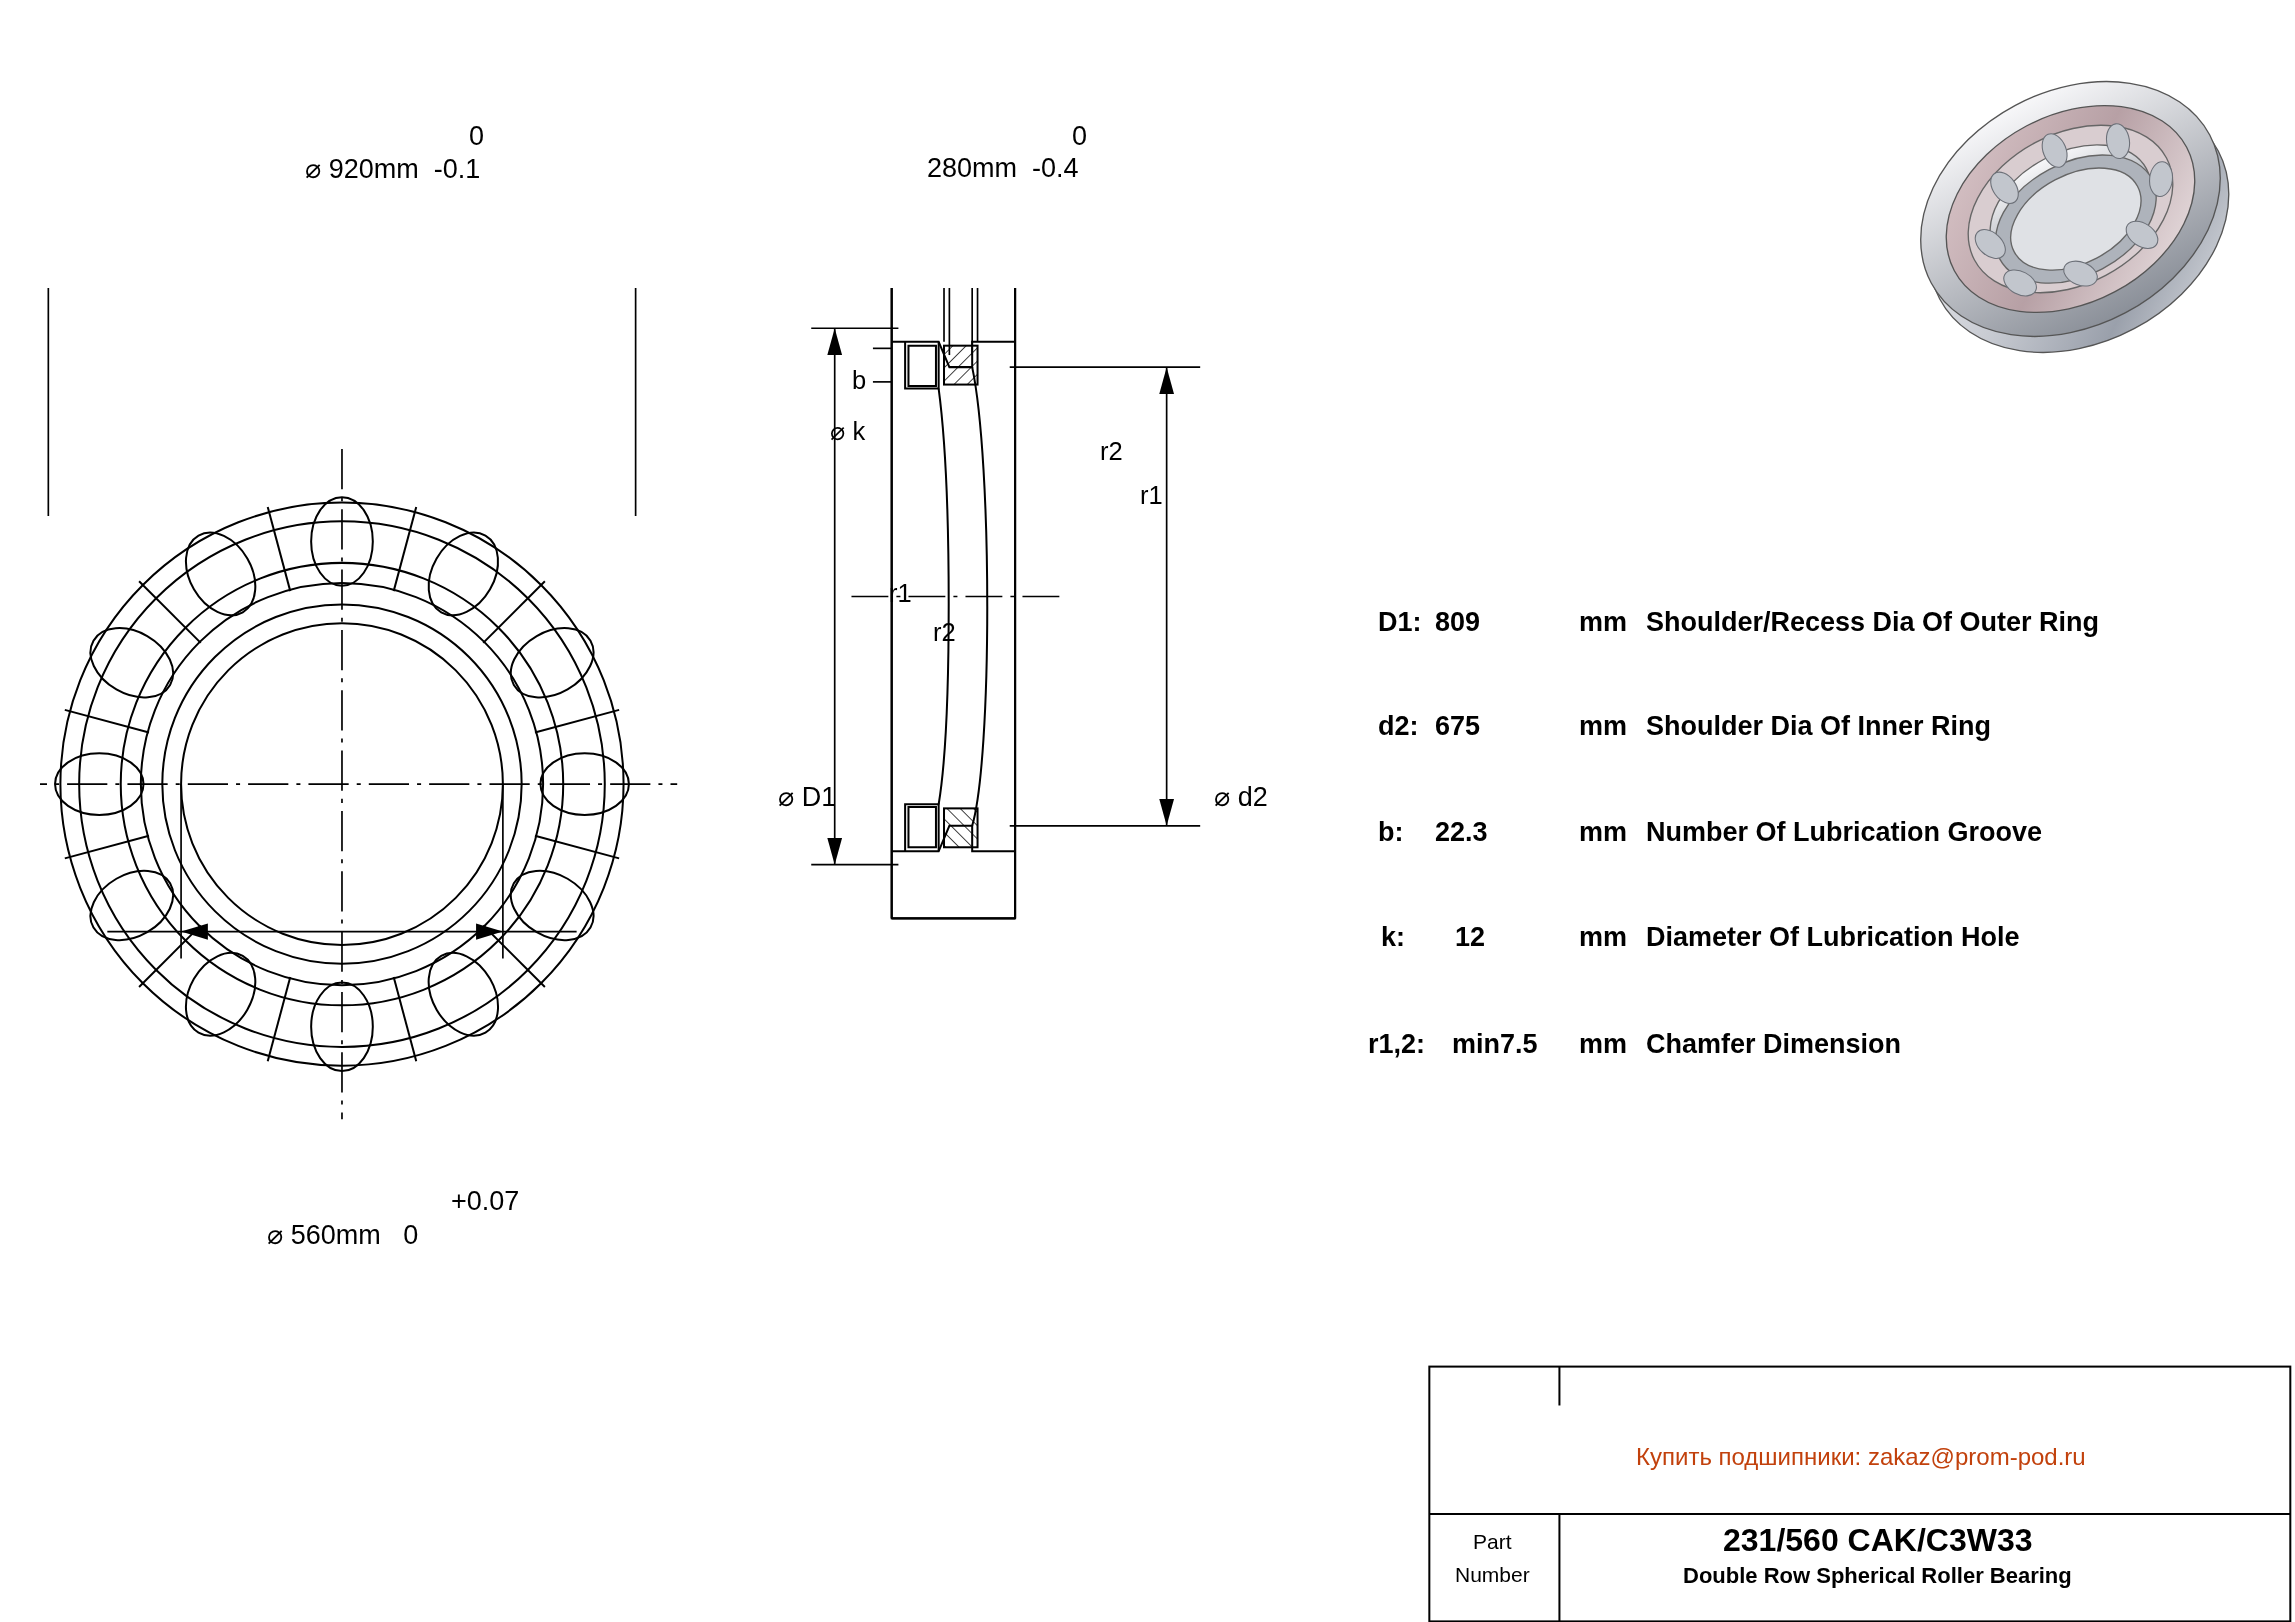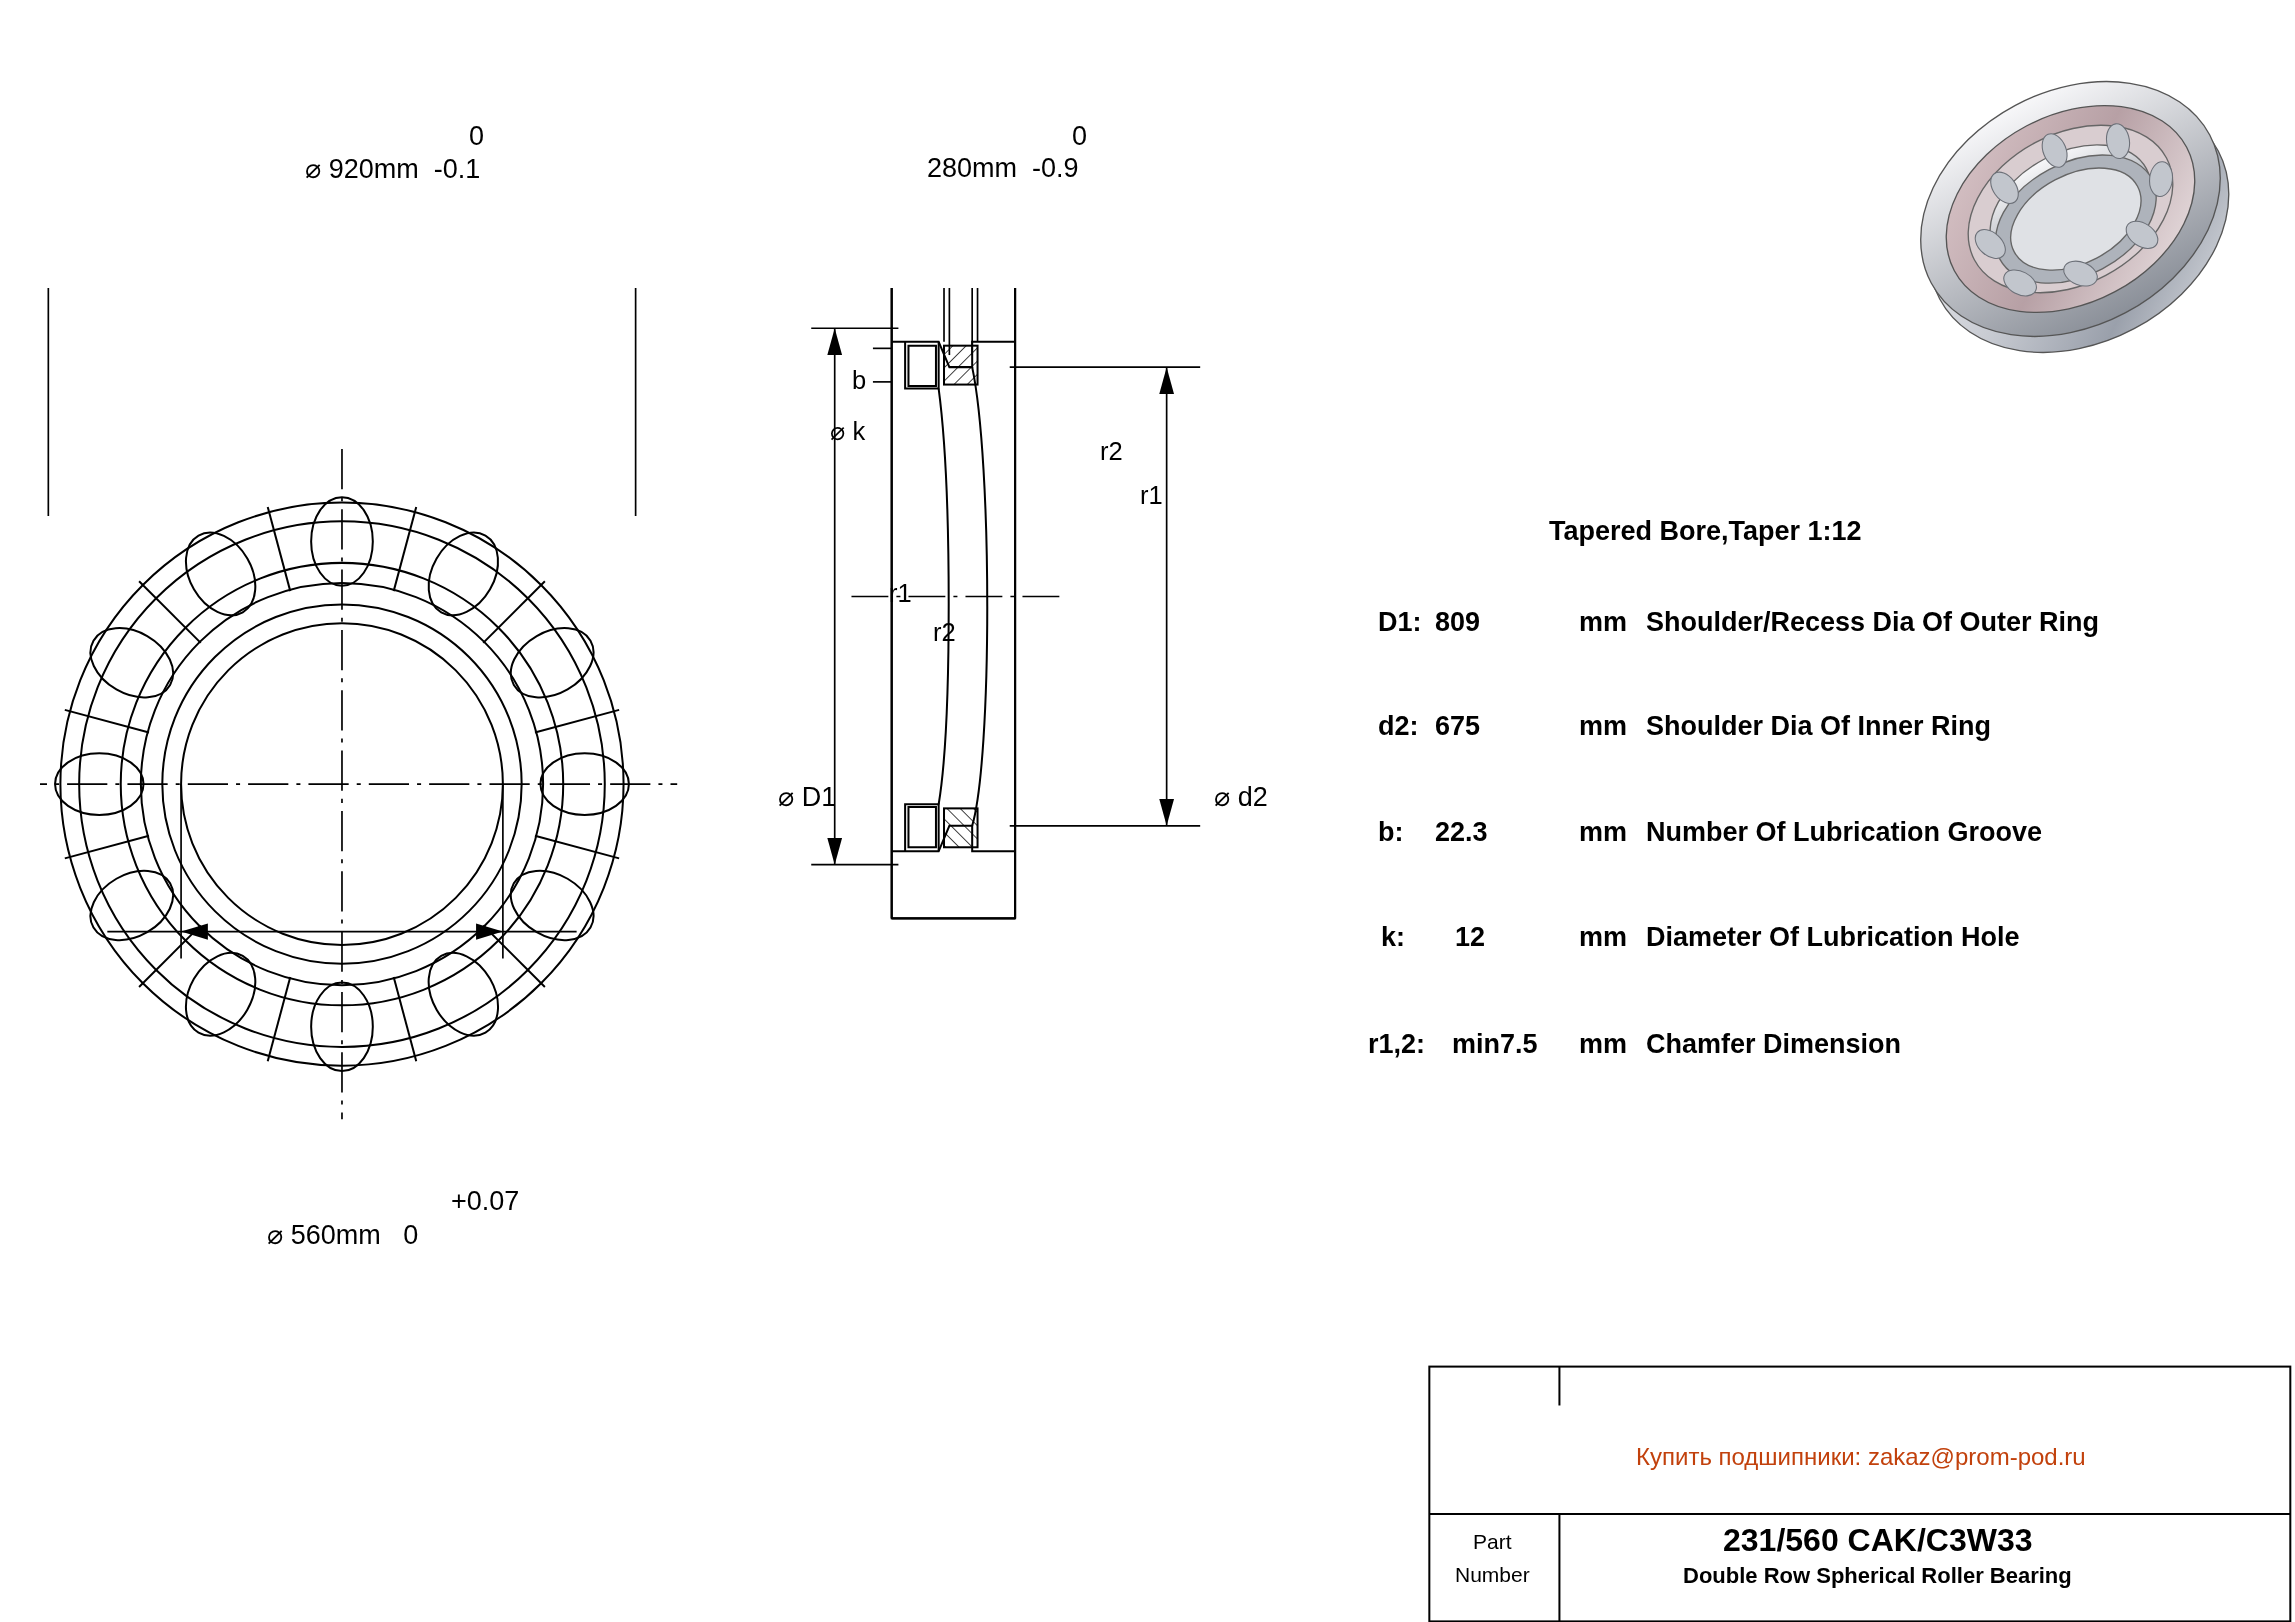--- a/index.html
+++ b/index.html
@@ -238,21 +238,21 @@
     <polygon points="590,802 579,762 601,762" fill="#000"></polygon>
 
     <g stroke="#000" stroke-width="2.5" fill="none">
       <line x1="364" y1="-10" x2="400" y2="-10"></line>
       <line x1="180" y1="90" x2="152" y2="90"></line>
       <line x1="180" y1="140" x2="152" y2="140"></line>
     </g>
   </svg>
 
   <div class="txt dimtxt" style="left:1072px;top:121px;">0</div>
-  <div class="txt dimtxt" style="left:927px;top:153px;"><span>280mm</span>&nbsp;&nbsp;<span>-0.9</span></div>
+  <div class="txt dimtxt" style="left:927px;top:153px;"><span>280mm</span>&nbsp;&nbsp;<span>-0.4</span></div>
 
   <div class="txt label" style="left:852px;top:366px;">b</div>
   <div class="txt label" style="left:830px;top:416px;"><span class="phi">⌀</span>&nbsp;k</div>
   <div class="txt label" style="left:1100px;top:437px;">r2</div>
   <div class="txt label" style="left:1140px;top:481px;">r1</div>
   <div class="txt label" style="left:889px;top:579px;">r1</div>
   <div class="txt label" style="left:933px;top:618px;">r2</div>
 
   <div class="txt dimtxt" style="left:778px;top:781px;"><span class="phi">⌀</span>&nbsp;D1</div>
   <div class="txt dimtxt" style="left:1214px;top:781px;"><span class="phi">⌀</span>&nbsp;d2</div>
@@ -291,23 +291,20 @@
         <ellipse cx="300" cy="180" rx="17" ry="26" transform="rotate(6 300 180)"></ellipse>
         <ellipse cx="390" cy="212" rx="17" ry="26" transform="rotate(20 390 212)"></ellipse>
         <ellipse cx="420" cy="292" rx="17" ry="26" transform="rotate(34 420 292)"></ellipse>
         <ellipse cx="356" cy="352" rx="17" ry="26" transform="rotate(-28 356 352)"></ellipse>
         <ellipse cx="248" cy="360" rx="17" ry="26" transform="rotate(-40 248 360)"></ellipse>
         <ellipse cx="162" cy="330" rx="17" ry="26" transform="rotate(-34 162 330)"></ellipse>
       </g>
     </g>
   </svg>
 
-  <div class="abs" style="left:1509px;top:516px;width:738px;">
-    <div class="txt specbold" style="position:relative;left:40px;top:0;">Tapered Bore,Taper 1:12</div>
-  </div>
 
   <div class="txt specbold" style="left:1378px;top:607px;">D1:</div>
   <div class="txt specbold" style="left:1435px;top:607px;">809</div>
   <div class="txt specbold" style="left:1579px;top:607px;">mm</div>
   <div class="txt specbold" style="left:1646px;top:607px;">Shoulder/Recess Dia Of Outer Ring</div>
 
   <div class="txt specbold" style="left:1378px;top:711px;">d2:</div>
   <div class="txt specbold" style="left:1435px;top:711px;">675</div>
   <div class="txt specbold" style="left:1579px;top:711px;">mm</div>
   <div class="txt specbold" style="left:1646px;top:711px;">Shoulder Dia Of Inner Ring</div>

